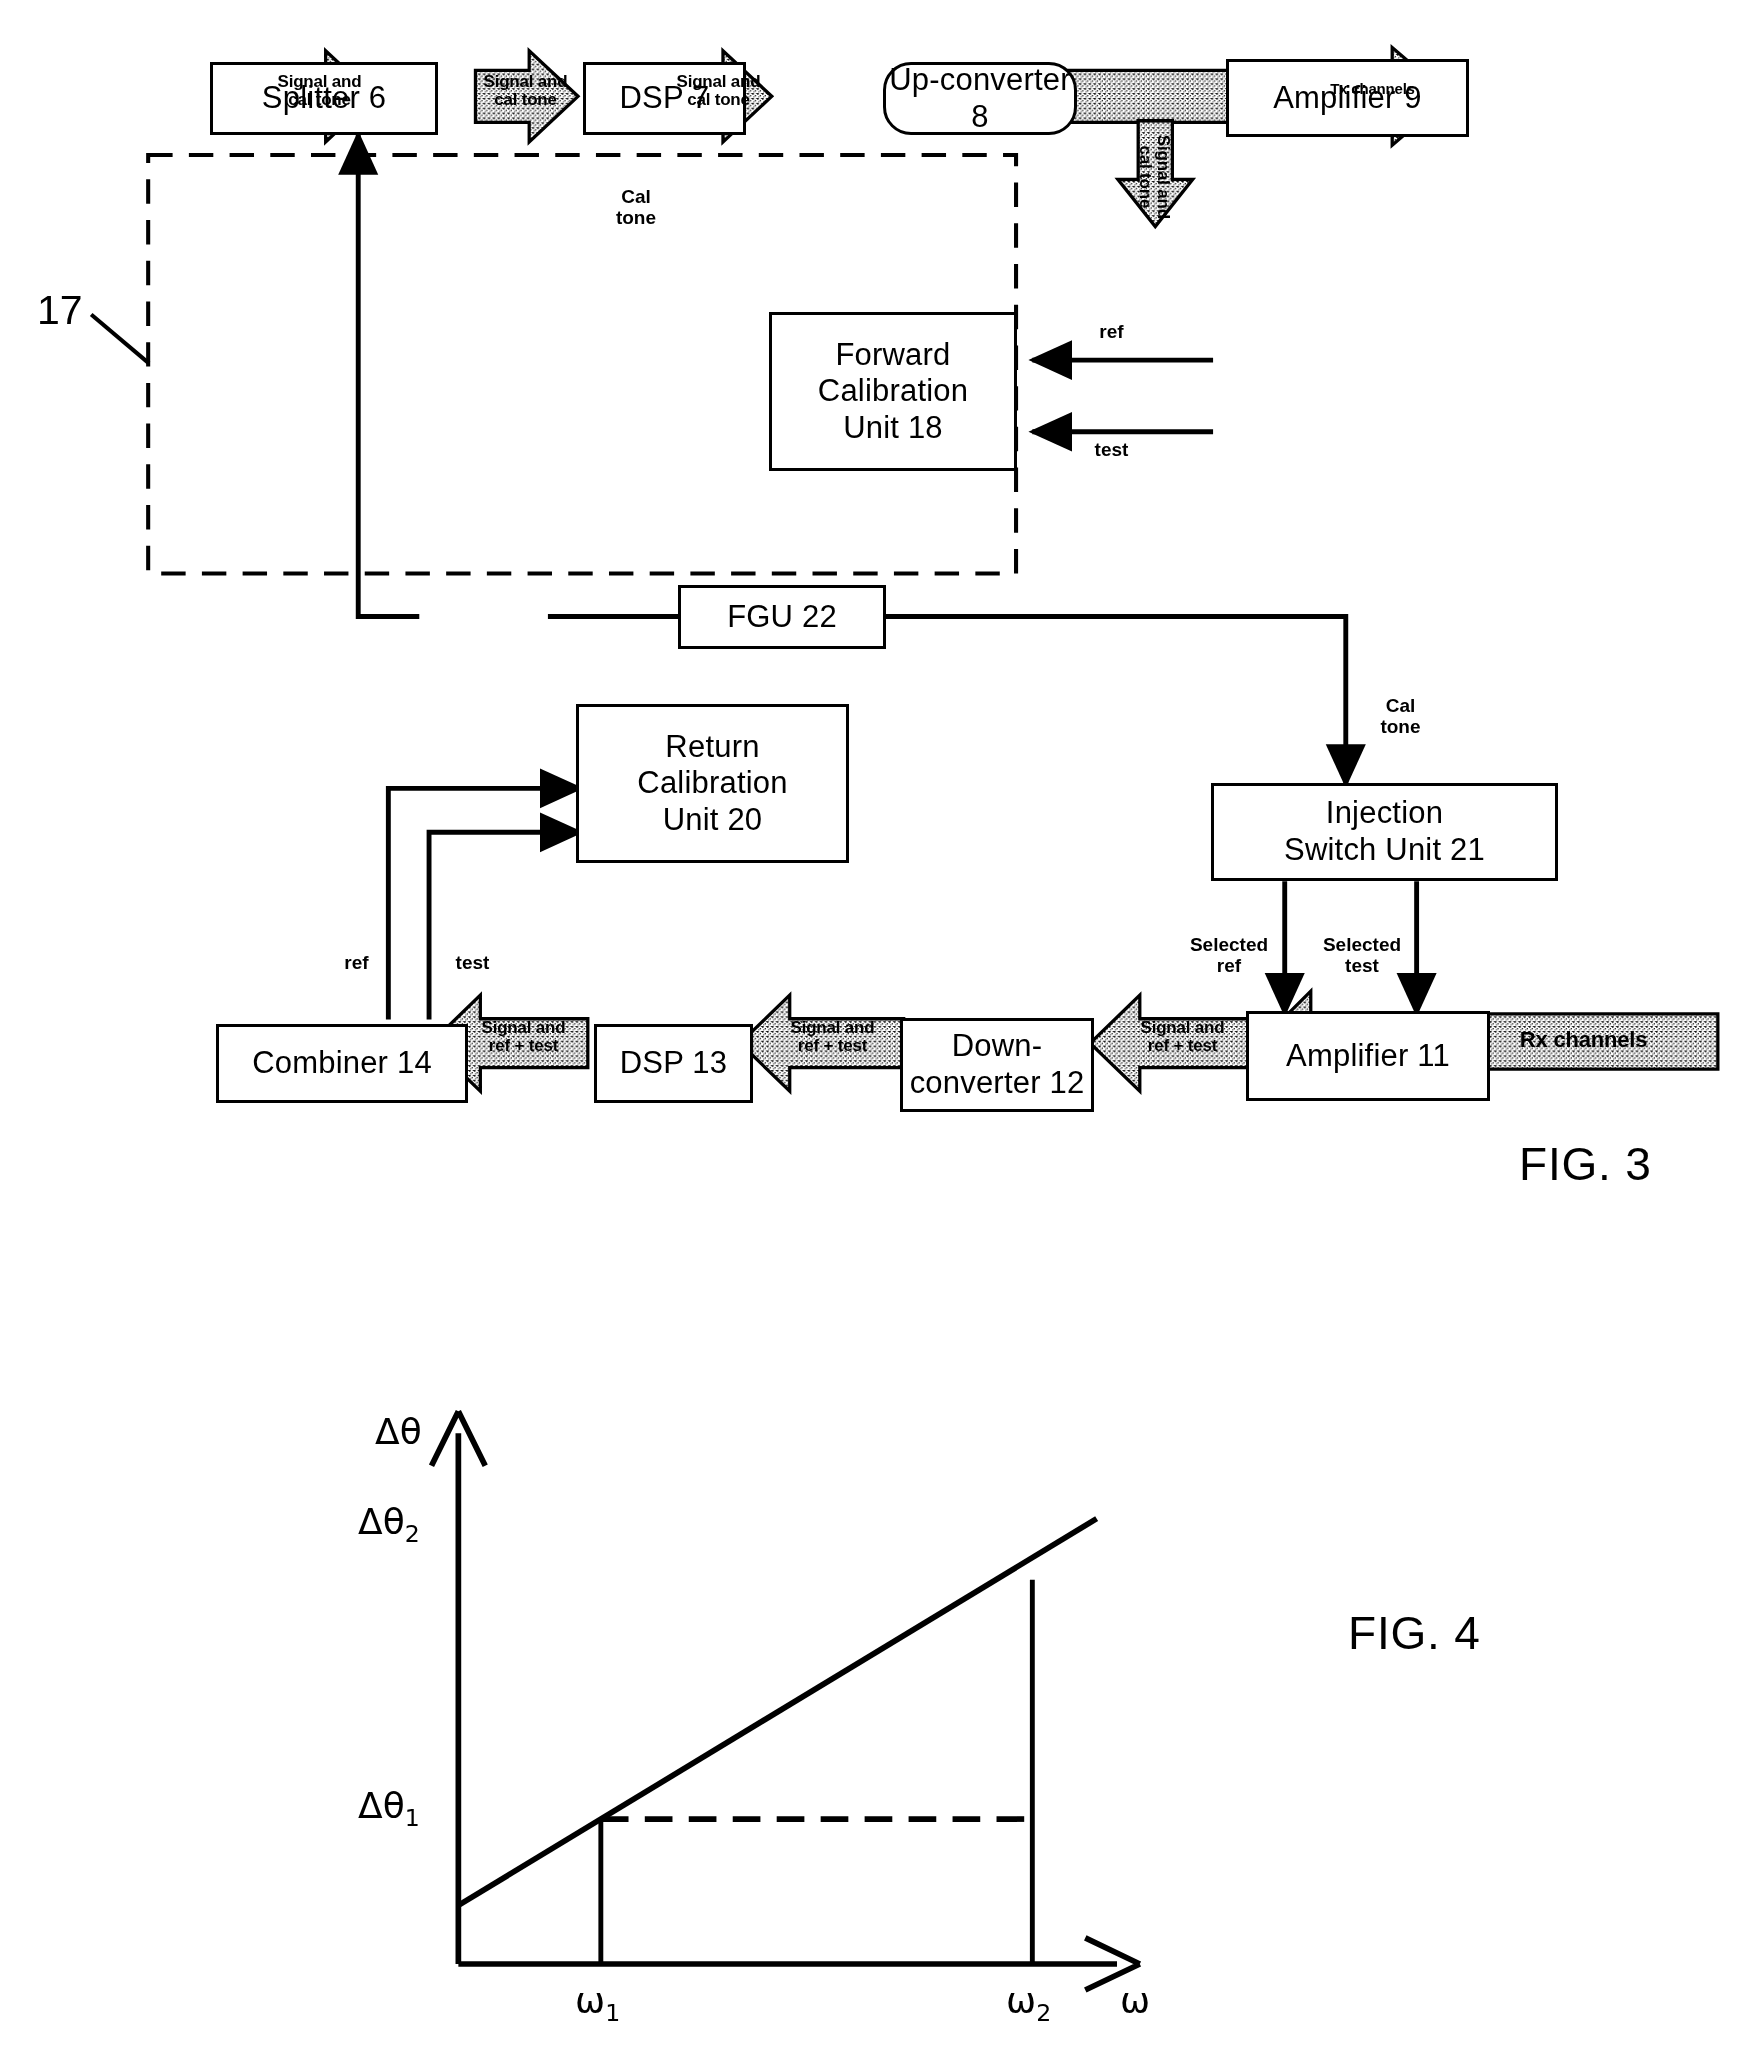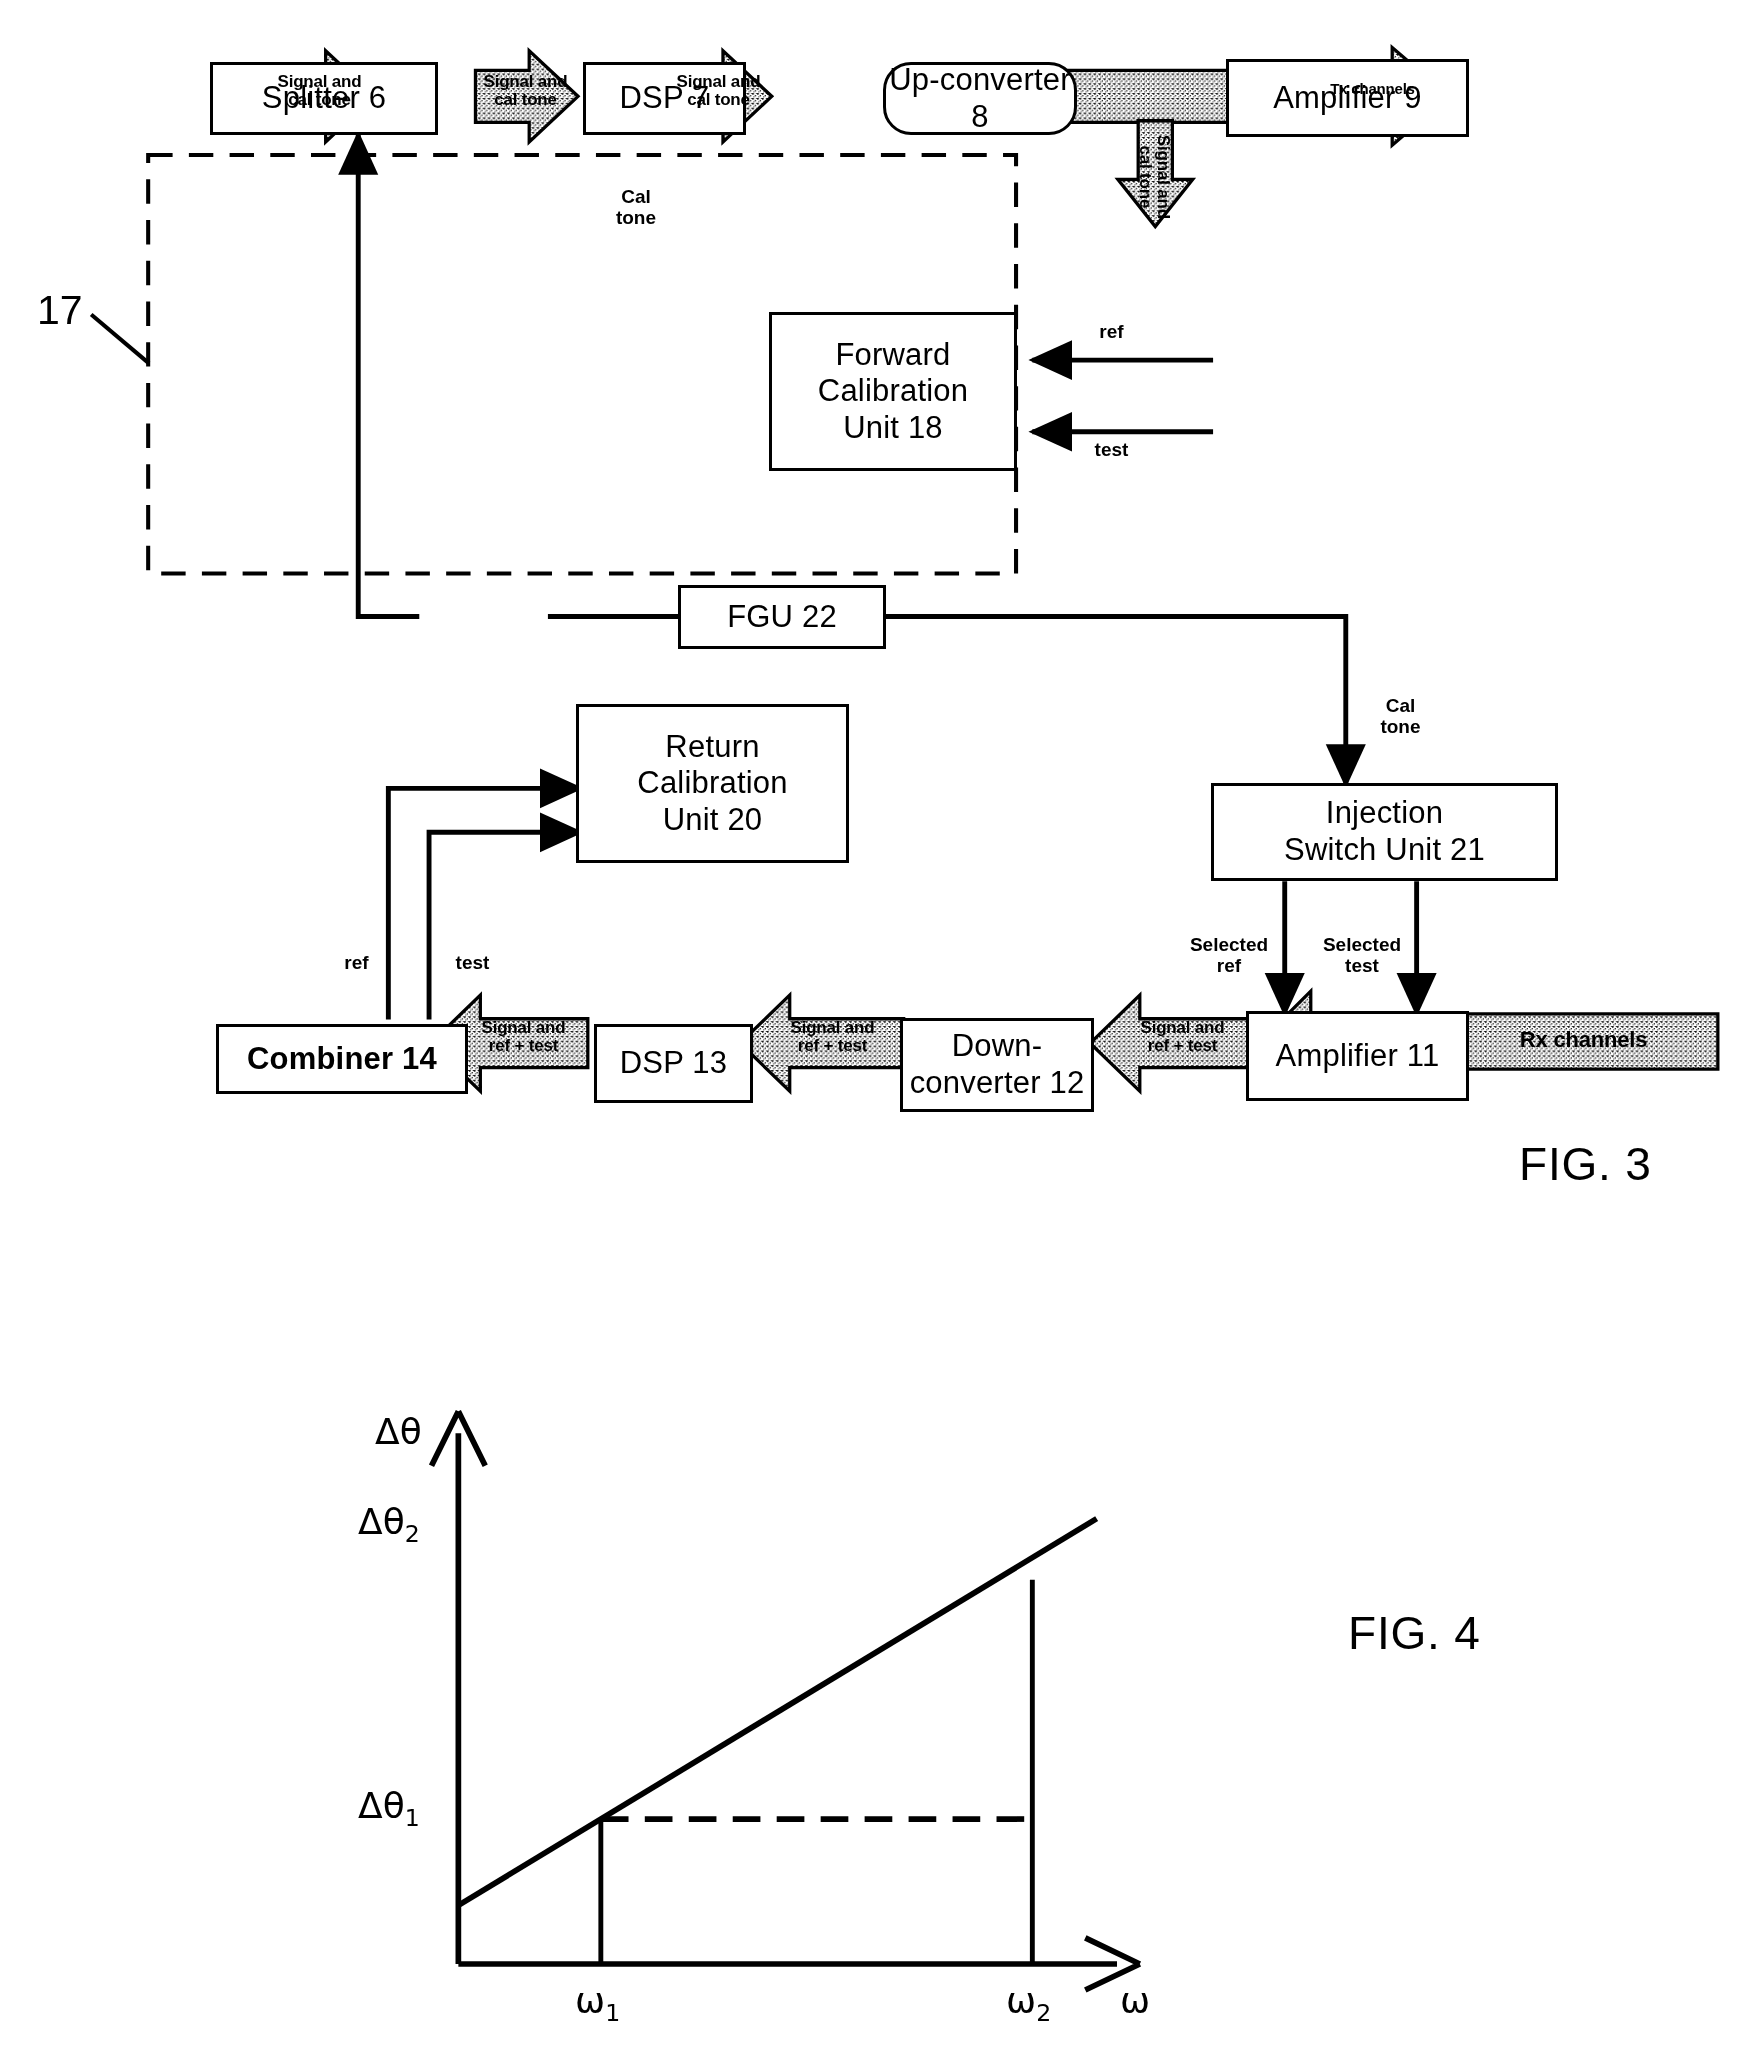--- a/index.html
+++ b/index.html
@@ -224,34 +224,34 @@
     <span>Return
 Calibration
 Unit 20</span>
   </div>
 
   <div class="node" style="left:1211px; top:783px; width:347px; height:98px;">
     <span>Injection
 Switch Unit 21</span>
   </div>
 
-  <div class="node" style="left:216px; top:1024px; width:252px; height:70px;font-weight:bold;">
+  <div class="node" style="left:216px; top:1024px; width:252px; height:79px;">
     <span>Combiner 14</span>
   </div>
 
   <div class="node" style="left:594px; top:1024px; width:159px; height:79px;">
     <span>DSP 13</span>
   </div>
 
   <div class="node" style="left:900px; top:1018px; width:194px; height:94px;">
     <span>Down-
 converter 12</span>
   </div>
 
-  <div class="node" style="left:1246px; top:1011px; width:223px; height:90px;">
+  <div class="node" style="left:1246px; top:1011px; width:244px; height:90px;">
     <span>Amplifier 11</span>
   </div>
 
   <div class="flowlabel" style="left:274px; top:73px; width:91px;">Signal and
 cal tone</div>
 
   <div class="flowlabel" style="left:480px; top:73px; width:91px;">Signal and
 cal tone</div>
 
   <div class="flowlabel" style="left:673px; top:73px; width:91px;">Signal and

